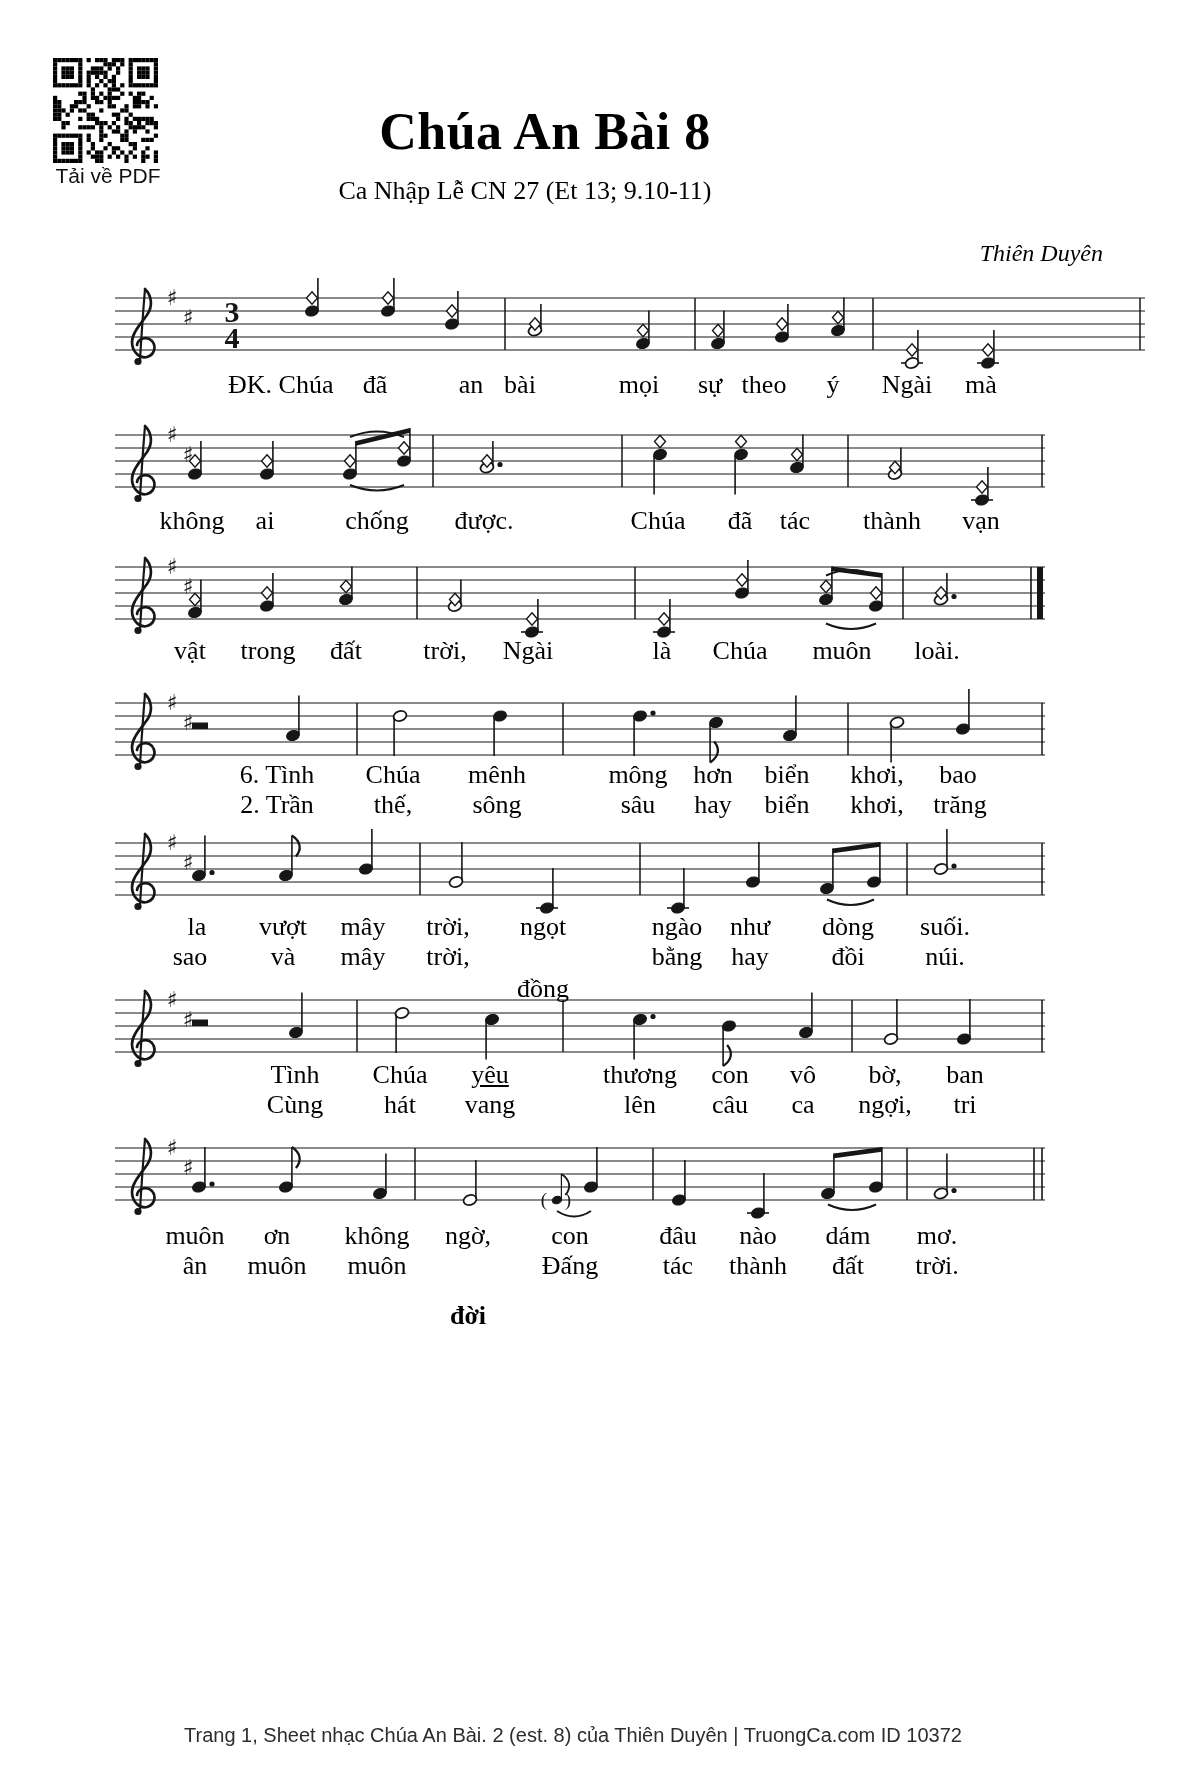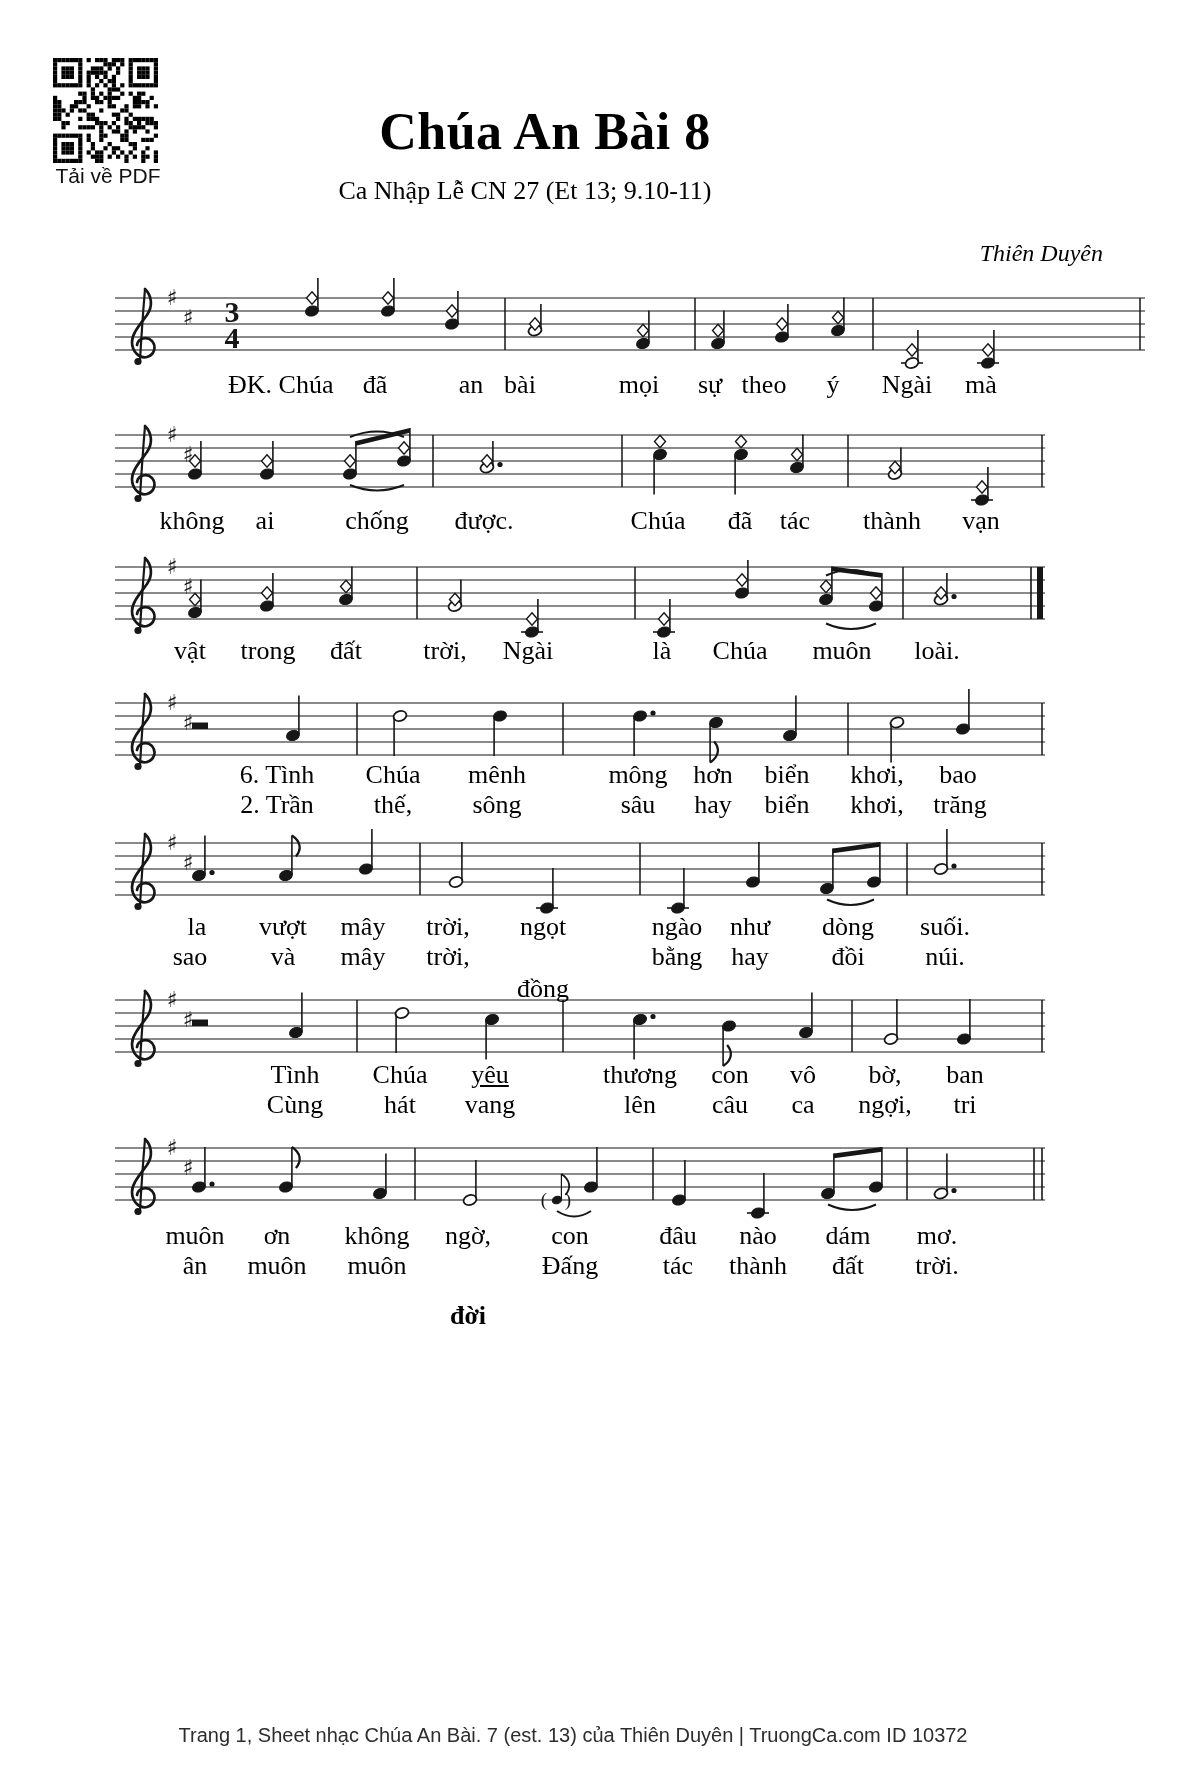--- a/index.html
+++ b/index.html
@@ -733,13 +733,13 @@
     <span class="syl" style="left: 277px; top: 1251px;">muôn</span>
     <span class="syl" style="left: 377px; top: 1251px;">muôn</span>
     <span class="syl" style="left: 468px; top: 1301px; font-weight: bold;">đời</span>
     <span class="syl" style="left: 570px; top: 1251px;">Đấng</span>
     <span class="syl" style="left: 678px; top: 1251px;">tác</span>
     <span class="syl" style="left: 758px; top: 1251px;">thành</span>
     <span class="syl" style="left: 848px; top: 1251px;">đất</span>
     <span class="syl" style="left: 937px; top: 1251px;">trời.</span>
   </div>
 
-<div class="abs" id="footer">Trang 1, Sheet nhạc Chúa An Bài. 7 (est. 13)  của Thiên Duyên  | TruongCa.com ID 10372</div>
+<div class="abs" id="footer">Trang 1, Sheet nhạc Chúa An Bài. 2 (est. 8)  của Thiên Duyên  | TruongCa.com ID 10372</div>
 
 </body></html>

